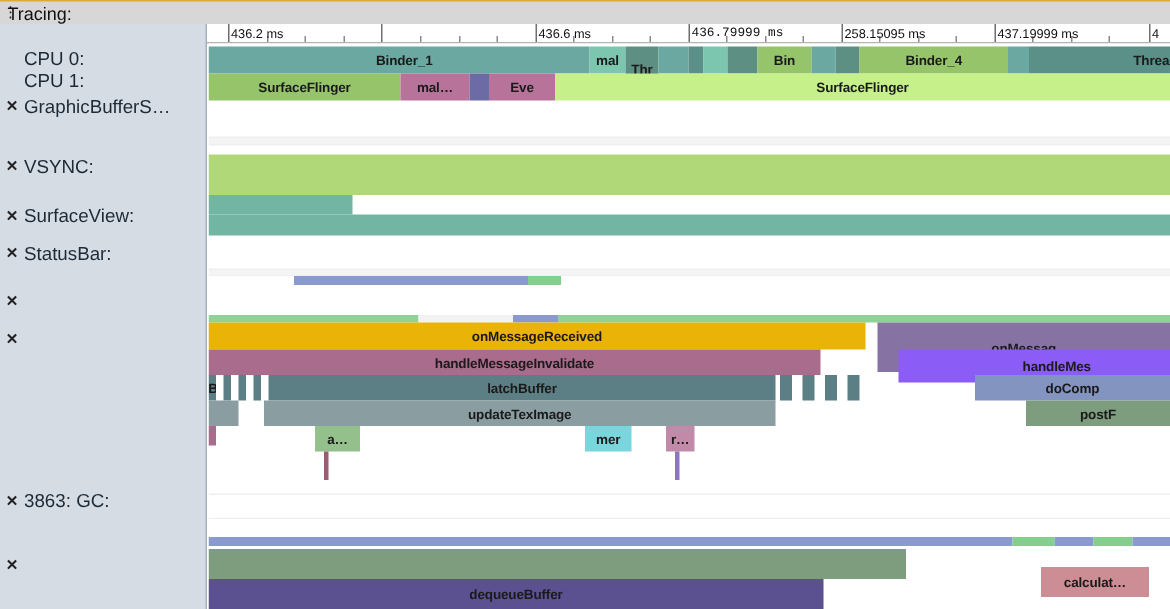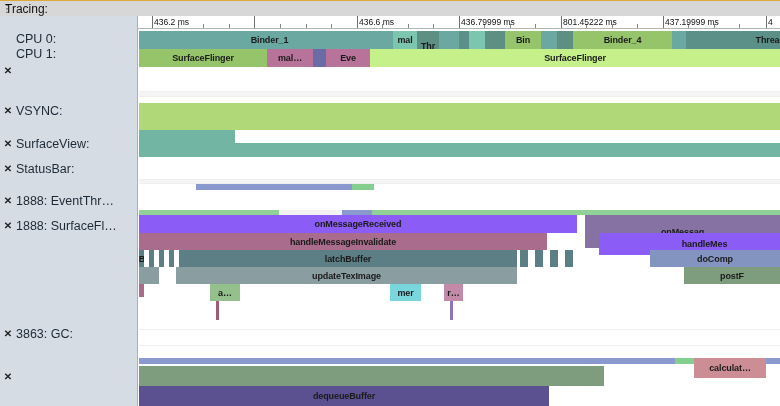--- a/index.html
+++ b/index.html
@@ -160,40 +160,39 @@
       <div class="track-label" style="top: 32px;">
         <span class="x blank">✕</span>
         <span class="tname">CPU 0:</span>
       </div>
       <div class="track-label" style="top: 47px;">
         <span class="x blank">✕</span>
         <span class="tname">CPU 1:</span>
       </div>
       <div class="track-label" style="top: 64px;">
         <span class="x">✕</span>
+        <span class="tname">GraphicBufferS…</span>
       </div>
       <div class="track-label" style="top: 104px;">
         <span class="x">✕</span>
         <span class="tname">VSYNC:</span>
       </div>
       <div class="track-label" style="top: 137px;">
         <span class="x">✕</span>
         <span class="tname">SurfaceView:</span>
       </div>
       <div class="track-label" style="top: 162px;">
         <span class="x">✕</span>
         <span class="tname">StatusBar:</span>
       </div>
       <div class="track-label" style="top: 194px;">
         <span class="x">✕</span>
-        <span class="tname">1888: EventThr…</span>
       </div>
       <div class="track-label" style="top: 219px;">
         <span class="x">✕</span>
-        <span class="tname">1888: SurfaceFl…</span>
       </div>
       <div class="track-label" style="top: 327px;">
         <span class="x">✕</span>
         <span class="tname">3863: GC:</span>
       </div>
       <div class="track-label" style="top: 370px;">
         <span class="x">✕</span>
       </div>
     </div>
 
@@ -220,22 +219,22 @@
         <div class="tick-minor" style="left: 397px;"></div>
         <div class="tick-minor" style="left: 448px;"></div>
         <div class="tick-minor" style="left: 474px;"></div>
         <div class="tick-minor" style="left: 499px;"></div>
         <div class="tick-minor" style="left: 550px;"></div>
         <div class="tick-minor" style="left: 576px;"></div>
         <div class="tick-minor" style="left: 601px;"></div>
         <div class="tick-label" style="left: 14px;">436.2 ms</div>
         <div class="tick-label" style="left: 116px; margin-top: 48px;">436.4 ms</div>
         <div class="tick-label" style="left: 219px;">436.6 ms</div>
-        <div class="tick-label" style="left: 321px;">436.79999 ms</div>
-        <div class="tick-label" style="left: 423px;">801.45222 ms</div>
+        <div class="tick-label" style="left: 321px; font-family: Liberation Mono, monospace;">436.79999 ms</div>
+        <div class="tick-label" style="left: 423px;">258.15095 ms</div>
         <div class="tick-label" style="left: 525px;">437.19999 ms</div>
         <div class="tick-label" style="left: 628px;">4</div>
       </div>
   </div>
 
   <div class="canvas">
     <div id="canvas-content">
         <div class="slice" style="left: 0px; width: 7px; top: 2px; height: 18px; background: rgb(107, 168, 161);"></div>
         <div class="slice" style="left: 7px; width: 247px; top: 2px; height: 18px; background: rgb(107, 168, 161);">Binder_1</div>
         <div class="slice" style="left: 254px; width: 24px; top: 2px; height: 18px; background: rgb(124, 197, 174);">mal</div>
@@ -263,21 +262,21 @@
         <div class="slice" style="left: 0px; width: 641px; top: 114px; height: 14px; background: rgb(115, 181, 163);"></div>
         <div class="rowsep" style="top: 150px;"></div>
         <div class="rowsep" style="top: 154px;"></div>
         <div class="rowband" style="top: 151px; height: 3px; background: rgb(244, 244, 244);"></div>
         <div class="slice" style="left: 57px; width: 156px; top: 155px; height: 6px; background: rgb(139, 154, 206);"></div>
         <div class="slice" style="left: 213px; width: 22px; top: 155px; height: 6px; background: rgb(133, 207, 142);"></div>
         <div class="slice" style="left: 0px; width: 140px; top: 181px; height: 5px; background: rgb(143, 209, 150);"></div>
         <div class="slice" style="left: 140px; width: 63px; top: 181px; height: 5px; background: rgb(242, 242, 242);"></div>
         <div class="slice" style="left: 203px; width: 30px; top: 181px; height: 5px; background: rgb(139, 154, 206);"></div>
         <div class="slice" style="left: 233px; width: 408px; top: 181px; height: 5px; background: rgb(143, 209, 150);"></div>
-        <div class="slice" style="left: 0px; width: 438px; top: 186px; height: 18px; background: #8b5cf6; justify-content: center;">onMessageReceived</div>
+        <div class="slice" style="left: 0px; width: 438px; top: 186px; height: 18px; background: #eab308; justify-content: center;">onMessageReceived</div>
         <div class="slice" style="left: 446px; width: 195px; top: 186px; height: 33px; background: rgb(134, 115, 164); justify-content: center;">onMessag</div>
         <div class="slice" style="left: 0px; width: 408px; top: 204px; height: 17px; background: rgb(169, 108, 140); justify-content: center;">handleMessageInvalidate</div>
         <div class="slice" style="left: 460px; width: 181px; top: 204px; height: 22px; background: #8b5cf6; justify-content: center; padding-left: 30px;">handleMes</div>
         <div class="slice" style="left: 0px; width: 5px; top: 221px; height: 17px; background: rgb(92, 127, 134); justify-content: center;">latchBuffer</div>
         <div class="slice" style="left: 10px; width: 5px; top: 221px; height: 17px; background: rgb(92, 127, 134);"></div>
         <div class="slice" style="left: 20px; width: 5px; top: 221px; height: 17px; background: rgb(92, 127, 134);"></div>
         <div class="slice" style="left: 30px; width: 5px; top: 221px; height: 17px; background: rgb(92, 127, 134);"></div>
         <div class="slice" style="left: 40px; width: 338px; top: 221px; height: 17px; background: rgb(92, 127, 134); justify-content: center;">latchBuffer</div>
         <div class="slice" style="left: 381px; width: 8px; top: 221px; height: 17px; background: rgb(92, 127, 134);"></div>
         <div class="slice" style="left: 396px; width: 8px; top: 221px; height: 17px; background: rgb(92, 127, 134);"></div>
@@ -295,18 +294,18 @@
         <div class="slice" style="left: 311px; width: 3px; top: 272px; height: 19px; background: rgb(141, 118, 184);"></div>
         <div class="rowsep" style="top: 300px;"></div>
         <div class="rowsep" style="top: 316px;"></div>
         <div class="rowband" style="top: 301px; height: 15px; background: rgb(255, 255, 255);"></div>
         <div class="slice" style="left: 0px; width: 536px; top: 329px; height: 6px; background: rgb(139, 154, 206);"></div>
         <div class="slice" style="left: 536px; width: 28px; top: 329px; height: 6px; background: rgb(133, 207, 142);"></div>
         <div class="slice" style="left: 564px; width: 26px; top: 329px; height: 6px; background: rgb(139, 154, 206);"></div>
         <div class="slice" style="left: 590px; width: 26px; top: 329px; height: 6px; background: rgb(133, 207, 142);"></div>
         <div class="slice" style="left: 616px; width: 25px; top: 329px; height: 6px; background: rgb(139, 154, 206);"></div>
         <div class="slice" style="left: 0px; width: 465px; top: 337px; height: 20px; background: rgb(125, 157, 126);"></div>
-        <div class="slice" style="left: 555px; width: 72px; top: 329px; height: 20px; background: rgb(205, 141, 149);">calculat…</div>
+        <div class="slice" style="left: 555px; width: 72px; top: 349px; height: 20px; background: rgb(205, 141, 149);">calculat…</div>
         <div class="slice" style="left: 0px; width: 410px; top: 357px; height: 20px; background: rgb(91, 81, 145);">dequeueBuffer</div>
       </div>
   </div>
 
 </div>
 
 </body></html>

